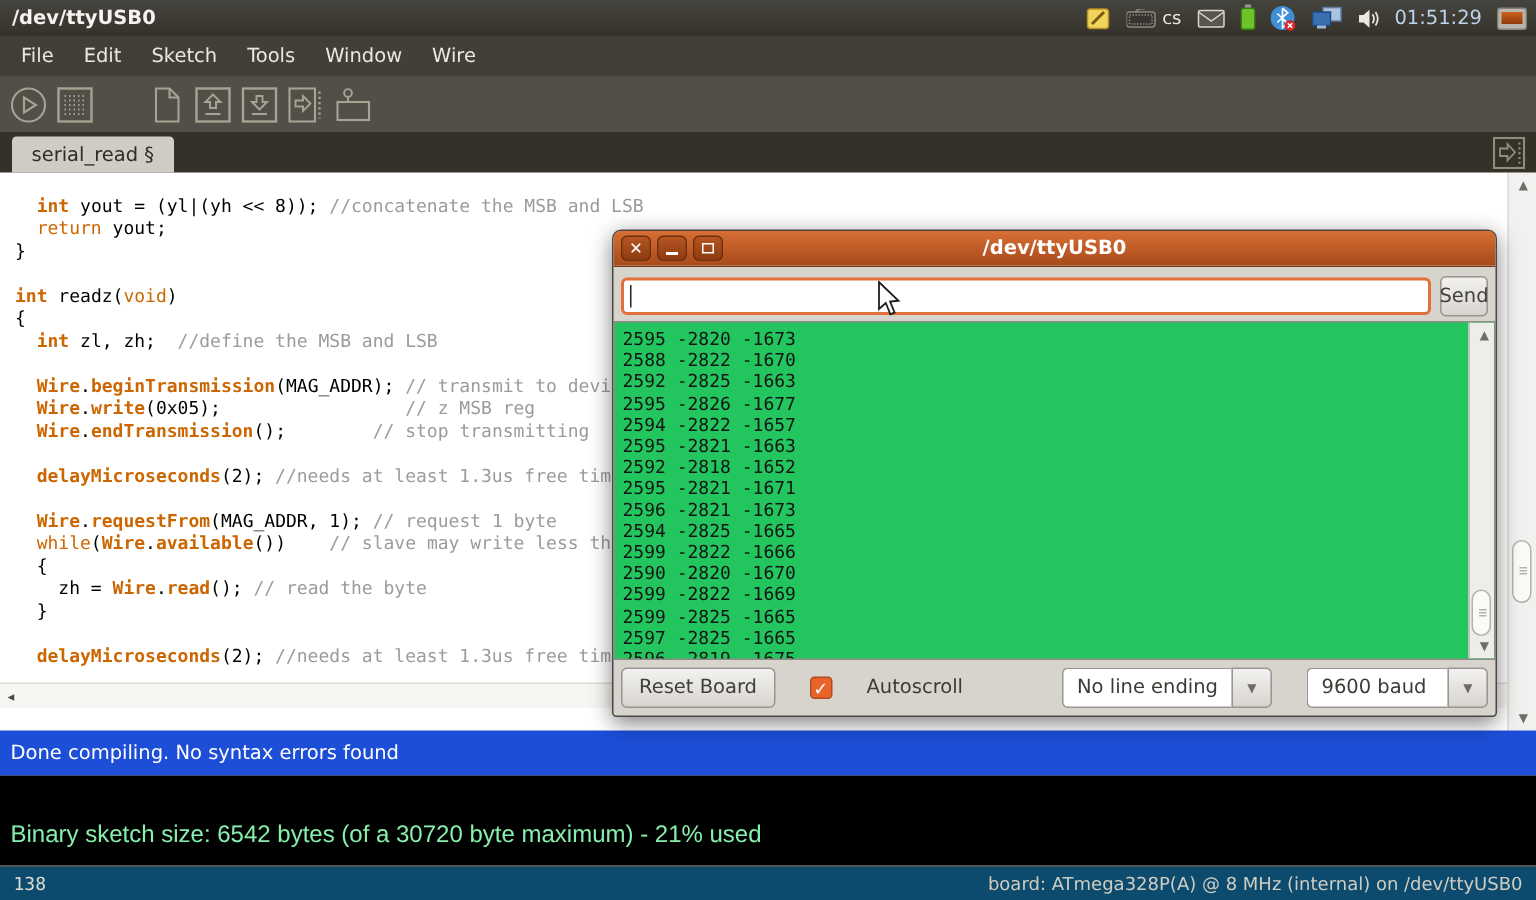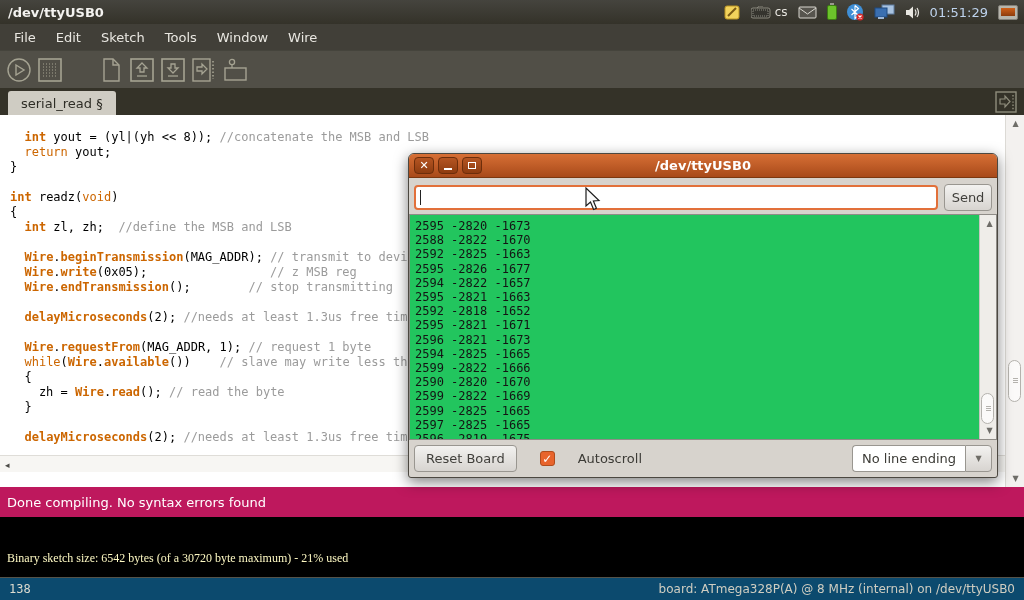--- a/index.html
+++ b/index.html
@@ -47,25 +47,25 @@
   .editor-vscroll{position:absolute;top:115px;left:1005px;width:19px;height:372px;background:#f3f1ef;
     border-left:1px solid #dcdad5;z-index:2}
   .vs-arrow{position:absolute;left:0;width:19px;text-align:center;font-size:8px;color:#6e6d68}
   .vs-up{top:4px}.vs-down{bottom:4px}
   .vs-thumb{position:absolute;left:2px;top:245px;width:13px;height:42px;background:#fbfaf9;
     border:1px solid #b4b2ad;border-radius:7px}
   .grip{position:absolute;left:4px;top:50%;margin-top:-3px;width:5px;height:1px;background:#b4b2ad;
     box-shadow:0 2px 0 #b4b2ad,0 4px 0 #b4b2ad}
 
   
-  .status-orange{position:absolute;top:487px;left:0;width:1024px;height:30px;background:#be185d;
+  .status-orange{position:absolute;top:487px;left:0;width:1024px;height:30px;background:#1d4ed8;
     color:#fff;font-size:13px;display:flex;align-items:center;padding-left:7px;z-index:4}
   .console{position:absolute;top:517px;left:0;width:1024px;height:60px;background:#000;z-index:4}
-  .console-text{position:absolute;left:7px;bottom:11px;color:#fef9c3;
-    font-family:Liberation Serif, serif;font-size:12px}
+  .console-text{position:absolute;left:7px;bottom:11px;color:#86efac;
+    font-family:Liberation Sans, sans-serif;font-size:16px}
   .footer{position:absolute;top:577px;left:0;width:1024px;height:23px;background:#0c4a6e;
     display:flex;align-items:center;justify-content:space-between;padding:0 9px;z-index:4;
     border-top:1px solid #55534a}
   .footer-line{color:#dedcd0;font-size:12px;font-family:"DejaVu Sans Mono","Liberation Mono",monospace}
   .footer-board{color:#cfcdc1;font-size:12px}
 
   
   .serial-window{position:absolute;left:408px;top:153px;width:590px;height:325px;background:#d7d3cd;
     border:1px solid #4c4841;border-radius:6px 6px 3px 3px;box-shadow:0 4px 14px rgba(0,0,0,.5);z-index:10}
   .sm-titlebar{position:relative;height:24px;background:linear-gradient(#d76f35,#a84a1a);
@@ -77,21 +77,21 @@
   .min-glyph{width:8px;height:2px;background:#fff;margin-top:7px}
   .max-glyph{width:8px;height:7px;border:1px solid #fff}
   .sm-title{position:absolute;left:0;right:0;text-align:center;color:#fff;font-weight:bold;font-size:13px}
 
   .sm-input-row{position:absolute;top:26px;left:0;width:100%;height:34px;display:flex;
     align-items:center;padding:0 5px;gap:6px}
   .sm-input{flex:1;height:25px;background:#fff;border:2px solid #e2703a;border-radius:4px;position:relative}
   .sm-caret{position:absolute;left:4px;top:3px;bottom:3px;width:1px;background:#222}
   .btn{background:linear-gradient(#f3f2f0,#d7d4d0);border:1px solid #999690;border-radius:4px;
     color:#403f3b;font-size:13px;display:flex;align-items:center;justify-content:center}
-  .sm-send{width:48px;height:27px}
+  .sm-send{width:32px;height:27px}
 
   .sm-output{position:absolute;top:60px;left:0;right:0;bottom:37px;background:#22c55e;
     border:1px solid #8f8c87;display:flex;overflow:hidden}
   .sm-lines{flex:1;padding:4px 0 0 5px;font-family:"DejaVu Sans Mono","Liberation Mono",monospace;
     font-size:12px;line-height:14.2px;color:#141414;white-space:pre;overflow:hidden}
   .sm-scroll{width:17px;background:#efede9;border-left:1px solid #c8c5c0;position:relative}
   .sm-scroll .vs-thumb{left:1px;width:13px;top:178px;height:31px}
 
   .sm-bottom{position:absolute;left:0;right:0;bottom:0;height:37px;display:flex;align-items:center;
     padding:0 5px;gap:23px}
@@ -330,20 +330,24 @@
     <div class="btn sm-reset">
       <span>Reset Board</span>
     </div>
     <span class="sm-check"></span>
     <span class="sm-autoscroll-label">Autoscroll</span>
     <span class="sm-spacer"></span>
     <div class="sm-select">
       <span class="sm-select-text w-le">No line ending</span>
       <span class="sm-select-arrow"></span>
     </div>
+    <div class="sm-select">
+      <span class="sm-select-text w-baud">9600 baud</span>
+      <span class="sm-select-arrow"></span>
+    </div>
   </div>
 </div>
 
 <span class="mouse-cursor">
   <svg width="17" height="24">
       <polygon points="1,1 1,19 5.5,15 8.6,22.5 11.4,21.3 8.4,14 14,13.5" fill="#fbfbfb" stroke="#1c1c1c" stroke-width="1.2"></polygon>
     </svg>
 </span>
 
 </body></html>

